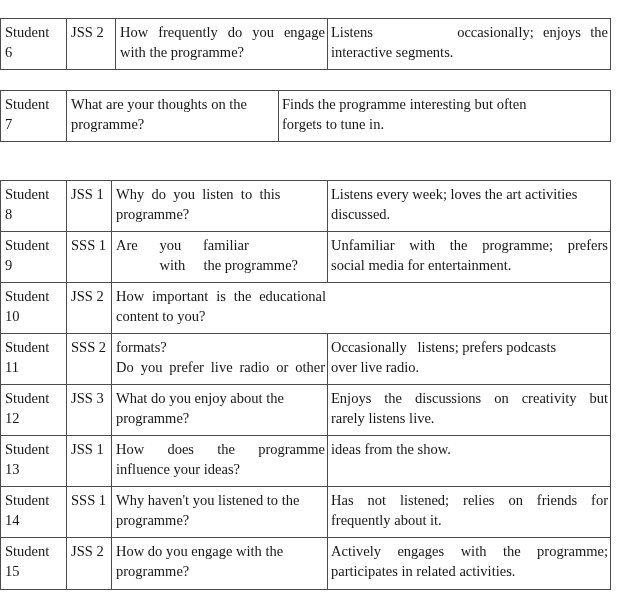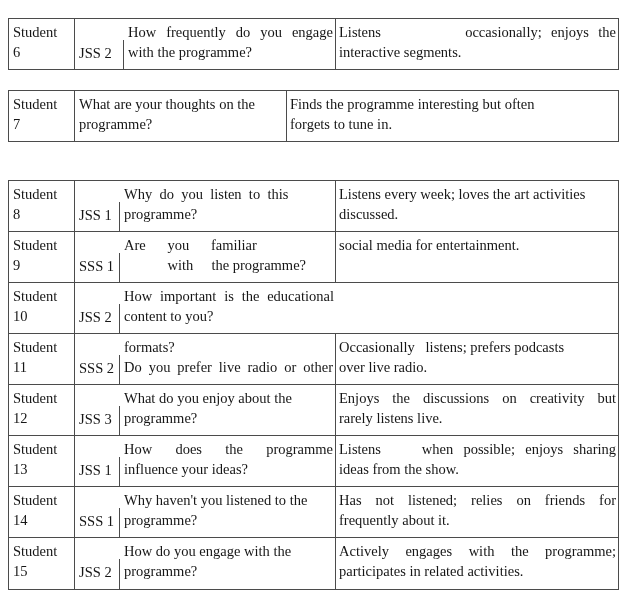--- a/index.html
+++ b/index.html
@@ -10,21 +10,21 @@
     position: relative;
     overflow: hidden;
   }
   .page {
     position: absolute; inset: 0;
     background: var(--page-bg, #ffffff);
     color: var(--text-col, #161616);
   }
   .table {
     position: absolute;
-    left: 8px;
+    left: 0;
     width: 611px;
     border: 1px solid var(--border-col, #4b4b4b);
     background: #ffffff;
     box-sizing: border-box;
   }
   #t0 { top: 18px; }
   #t1 { top: 90px; }
   #t2 { top: 180px; }
   .row {
     display: flex;
@@ -38,21 +38,21 @@
   .cell {
     box-sizing: border-box;
     border-right: 1px solid var(--border-col, #4b4b4b);
     padding: 3px 2px 0 4px;
     overflow: hidden;
     font-size: 14.5px;
     line-height: 20px;
   }
   .cell:last-child { border-right: none; }
   .c1 { width: 66px; }
-  .c2 { width: 49px; margin-top: 21px; }
+  .c2 { width: 49px; }
   .c3 { width: 212px; }
   .c4 { flex: 1; padding-left: 3px; }
   #t2 .c2 { width: 45px; }
   #t2 .c3 { width: 216px; }
   .line { white-space: pre; }
   .line.j {
     white-space: normal;
     text-align: justify;
     text-align-last: justify;
   }
@@ -120,20 +120,21 @@
           <div class="line">9</div>
         </div>
         <div class="cell c2">
           <div class="line">SSS 1</div>
         </div>
         <div class="cell c3">
           <div class="line">Are      you      familiar</div>
           <div class="line">            with     the programme?</div>
         </div>
         <div class="cell c4">
+          <div class="line j">Unfamiliar with the programme; prefers</div>
           <div class="line">social media for entertainment.</div>
         </div>
       </div>
       <div class="row">
         <div class="cell c1">
           <div class="line">Student</div>
           <div class="line">10</div>
         </div>
         <div class="cell c2">
           <div class="line">JSS 2</div>
@@ -183,21 +184,20 @@
           <div class="line">13</div>
         </div>
         <div class="cell c2">
           <div class="line">JSS 1</div>
         </div>
         <div class="cell c3">
           <div class="line j">How &nbsp; does &nbsp; the &nbsp; programme</div>
           <div class="line">influence your ideas?</div>
         </div>
         <div class="cell c4">
-          <div class="line j">Listens &nbsp;&nbsp; when possible; enjoys sharing</div>
           <div class="line">ideas from the show.</div>
         </div>
       </div>
       <div class="row">
         <div class="cell c1">
           <div class="line">Student</div>
           <div class="line">14</div>
         </div>
         <div class="cell c2">
           <div class="line">SSS 1</div>

